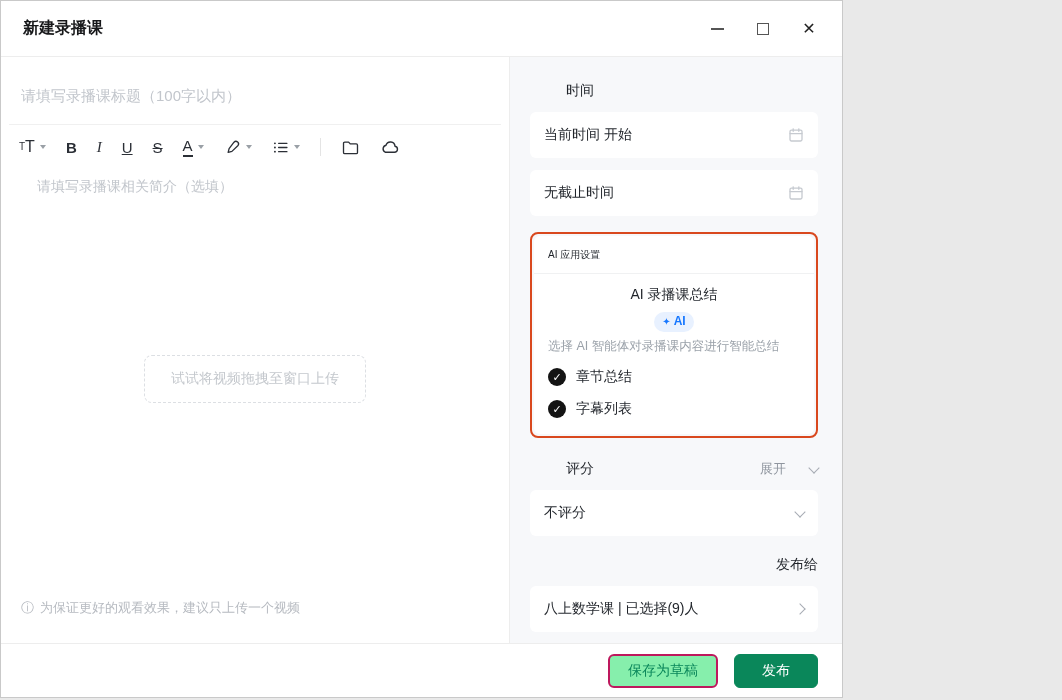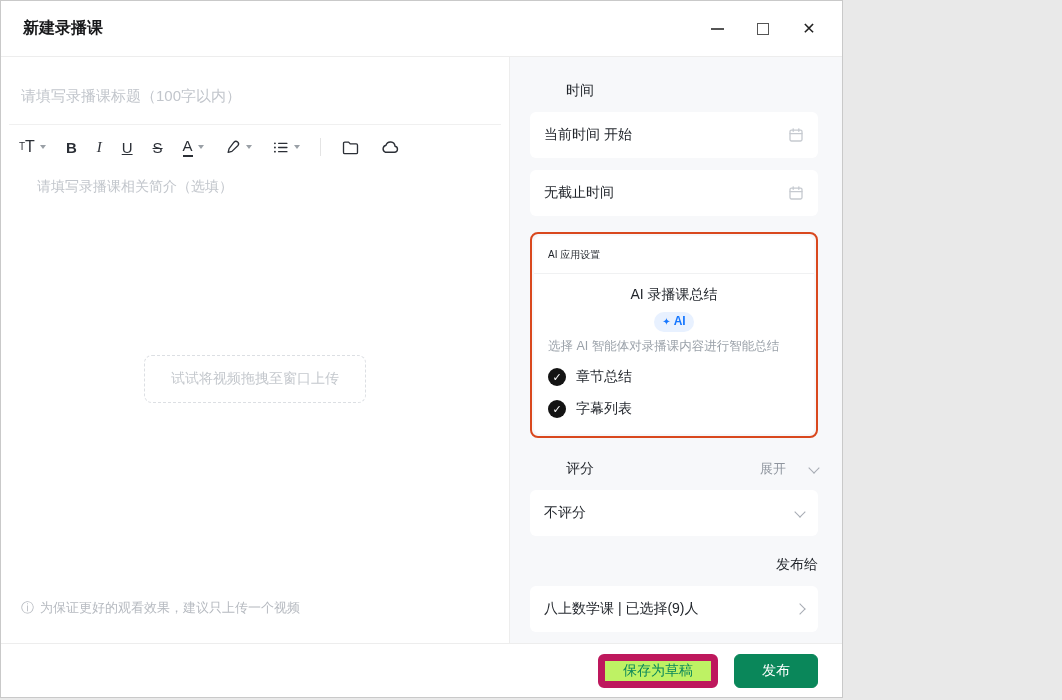--- a/index.html
+++ b/index.html
@@ -57,21 +57,21 @@
   .ai-opt{display:flex;align-items:center;gap:10px;margin-top:14px;font-size:14px;color:#1f2329;cursor:pointer;}
   .check-circle{width:18px;height:18px;border-radius:50%;background:#141414;color:#fff;display:flex;align-items:center;justify-content:center;font-size:11px;font-weight:700;flex:none;}
 
   .section-row{display:flex;align-items:center;justify-content:space-between;margin-top:22px;}
   .expand-toggle{display:flex;align-items:center;gap:24px;font-size:13px;color:#8f959e;background:none;border:none;cursor:pointer;font-family:inherit;padding:0;}
   .publish-label{margin-top:20px;display:block;text-align:right;}
 
   
   .footer{height:54px;flex:none;background:#fff;border-top:1px solid #ededed;display:flex;align-items:center;justify-content:flex-end;gap:16px;padding:0 24px;box-sizing:border-box;}
   .btn{height:34px;border-radius:6px;font-size:14px;font-family:inherit;padding:0 18px;cursor:pointer;}
-  .btn-draft{background:#bef264;border:7px solid #be185d;color:#0a875a;}
+  .btn-draft{background:#86efac;border:2px solid #be185d;color:#0a875a;}
   .btn-publish{background:#0a875a;border:1px solid #0a875a;color:#fff;padding:0 27px;}
 
   svg{display:block;}
 </style>
 </head>
 <body>
 
 <div class="window">
 
   <div class="titlebar">

